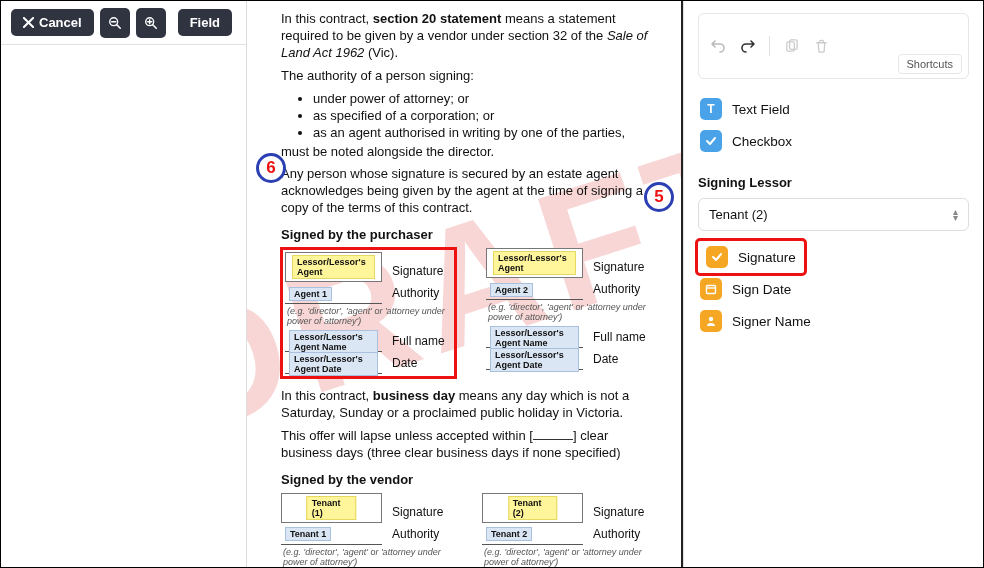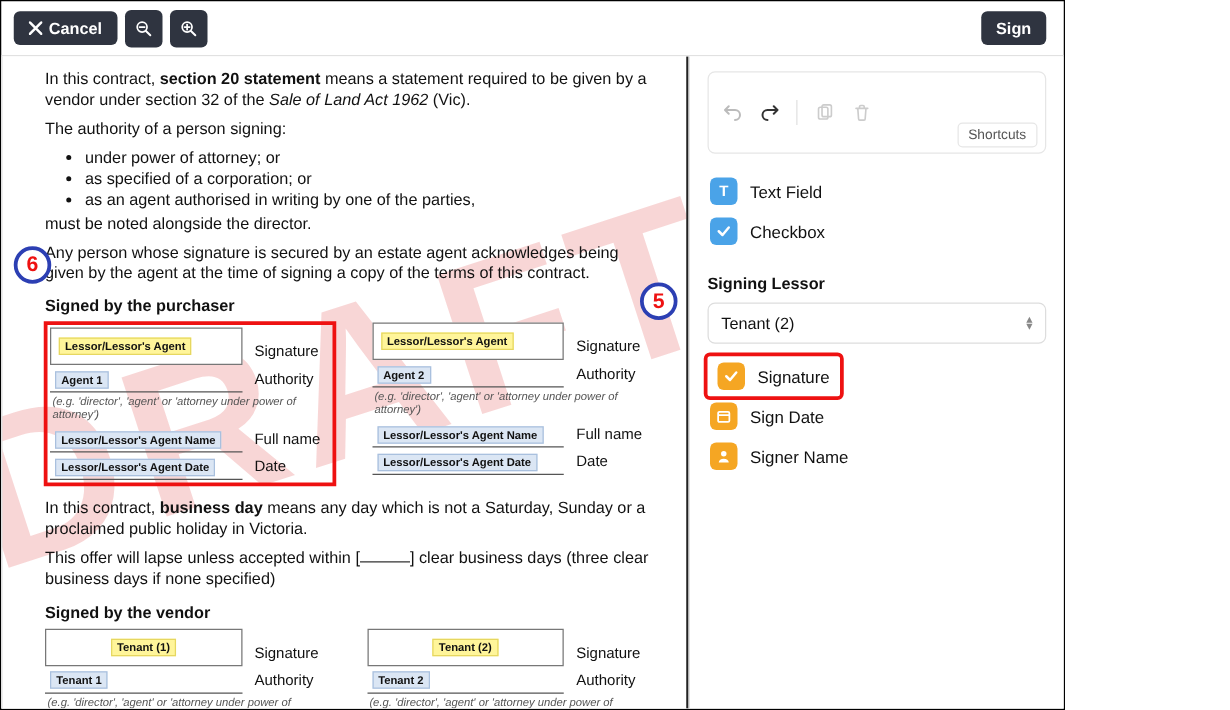--- a/index.html
+++ b/index.html
@@ -1,17 +1,17 @@
 <!DOCTYPE html>
 <html><head>
 <meta charset="utf-8">
 <style>
   * { box-sizing: border-box; margin: 0; padding: 0; }
   body { font-family: -apple-system, BlinkMacSystemFont, "Segoe UI", Arial, sans-serif; font-size: 13px; color: #111; background: #fff; }
-  .app { width: 852px; height: 568px; border: 1px solid #000; position: relative; overflow: hidden; display: flex; flex-direction: column; }
+  .app { width: 984px; height: 568px; border: 1px solid #000; position: relative; overflow: hidden; display: flex; }
 
   
   .topbar { height: 44px; display: flex; align-items: center; padding: 0 10px; gap: 6px; border-bottom: 1px solid #e1e1e1; }
   .btn-dark { background: #2f3440; color: #fff; border: none; border-radius: 5px; padding: 6px 12px; font-size: 13px; font-weight: 600; display: inline-flex; align-items: center; gap: 5px; cursor: pointer; }
   .icon-btn { width: 30px; height: 30px; padding: 0; justify-content: center; }
   .spacer { flex: 1; }
   .topbar .save-btn { margin-right: 4px; }
 
   .main { flex: 1; display: flex; overflow: hidden; }
 
@@ -82,21 +82,21 @@
     <button class="btn-dark icon-btn">
       <svg width="14" height="14" viewBox="0 0 16 16">
           <circle cx="6.5" cy="6.5" r="4.5" stroke="#fff" stroke-width="1.6" fill="none"></circle>
           <line x1="10" y1="10" x2="14" y2="14" stroke="#fff" stroke-width="1.8" stroke-linecap="round"></line>
           <line x1="4.2" y1="6.5" x2="8.8" y2="6.5" stroke="#fff" stroke-width="1.6" stroke-linecap="round"></line>
           <line x1="6.5" y1="4.2" x2="6.5" y2="8.8" stroke="#fff" stroke-width="1.6" stroke-linecap="round"></line>
         </svg>
     </button>
     <div class="spacer"></div>
     <button class="btn-dark save-btn">
-        <span>Sign</span>
+        <span>Field</span>
       </button>
   </div>
 
   <div class="main">
     <div class="doc-wrap">
       <div class="callout" style="left:10px; top:152px;">6</div>
 
       <div class="doc-scroll">
         <div class="watermark">DRAFT</div>
         <div class="doc-content">

